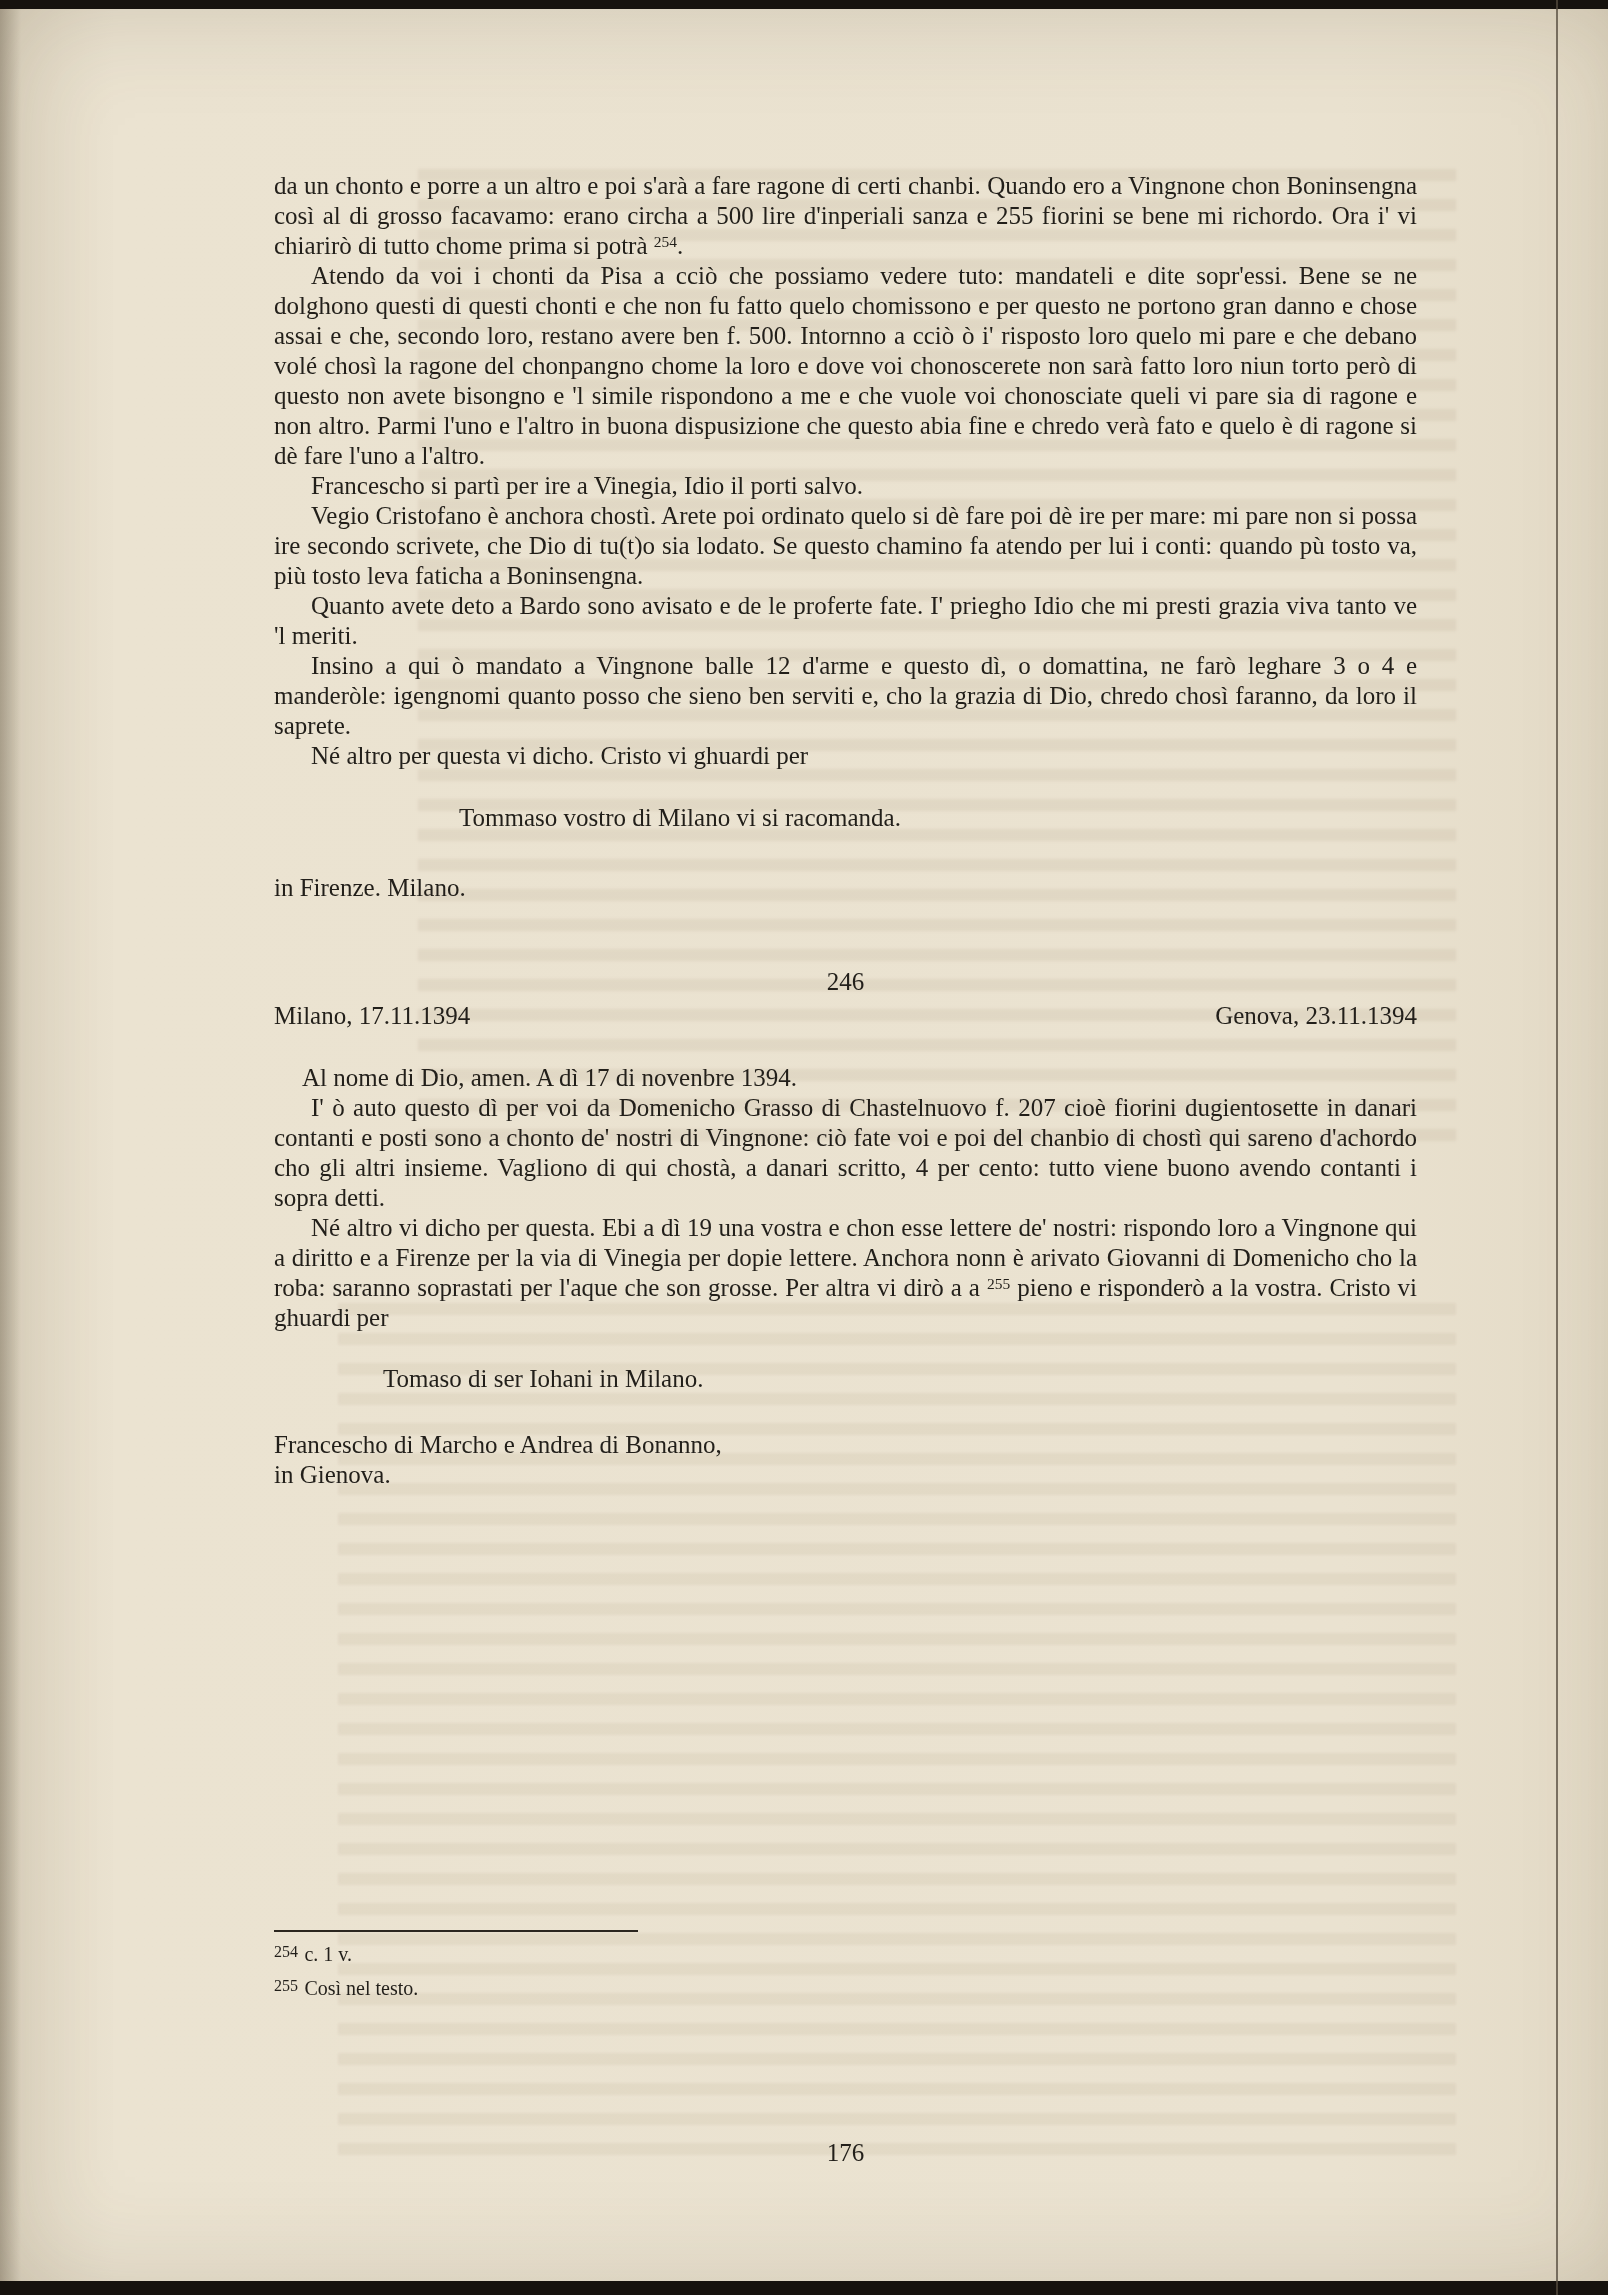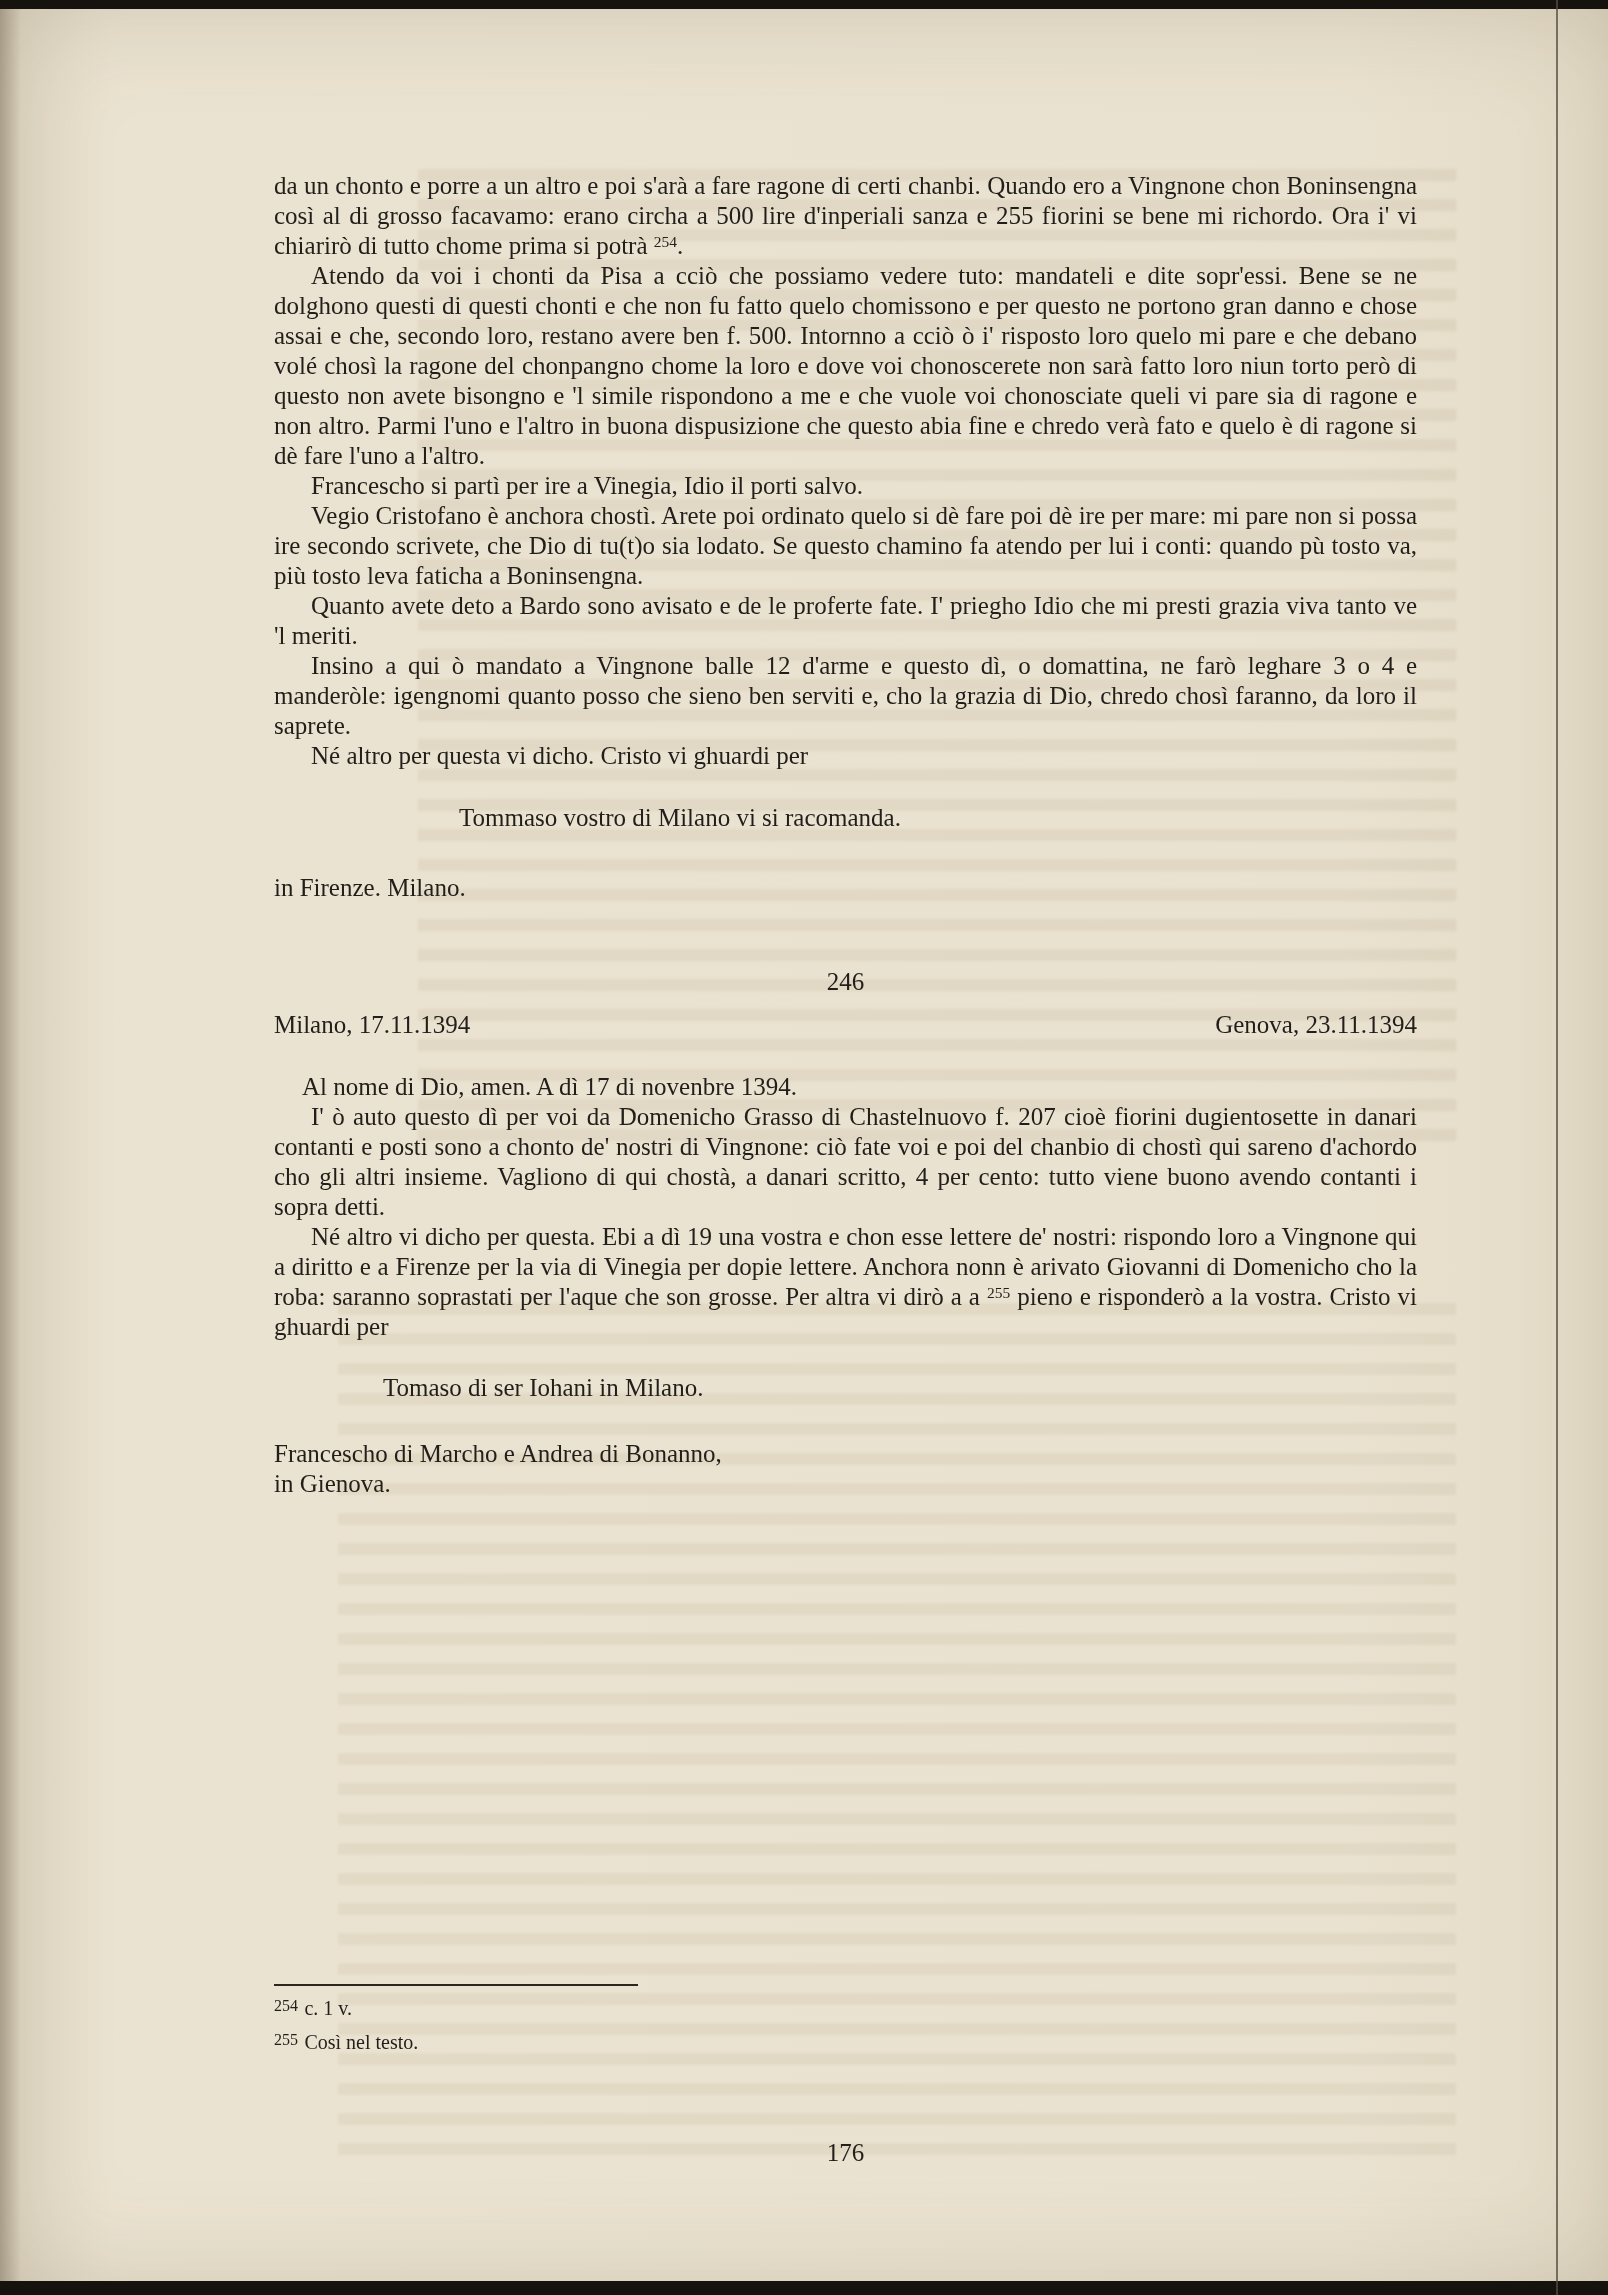--- a/index.html
+++ b/index.html
@@ -45,24 +45,24 @@
   .fnref {
     font-size:0.62em; line-height:0;
     position:relative; top:-0.48em; vertical-align:baseline;
   }
   .sig { }
   .sig1 { margin-top:32px; position:relative; left:185px; }
   .sig2 { margin-top:31px; position:relative; left:109px; }
   .addr { margin-top:40px; }
   .addr2 { margin-top:36px; }
   .letter-number { margin-top:64px; text-align:center; }
-  .dateline { display:flex; justify-content:space-between; margin-top:13px; }
+  .dateline { display:flex; justify-content:space-between; margin-top:4px; }
   .opening { margin-top:32px; position:relative; left:28px; }
 
-  .footnotes { position:absolute; left:274px; top:1984px; width:1143px; font-size:20px; line-height:32px; }
+  .footnotes { position:absolute; left:274px; top:1930px; width:1143px; font-size:20px; line-height:32px; }
   .fnrule { width:364px; border-top:2.4px solid #2b261f; margin-bottom:6.4px; }
   .fnmark { font-size:0.80em; position:relative; top:-0.30em; padding-right:6.4px; }
   .pagenum { position:absolute; left:274px; top:2139px; width:1143px; text-align:center; font-size:25px; }
 </style>
 </head>
 <body>
 
 <div class="scan">
 
   <div class="bleed bleed1"></div>

